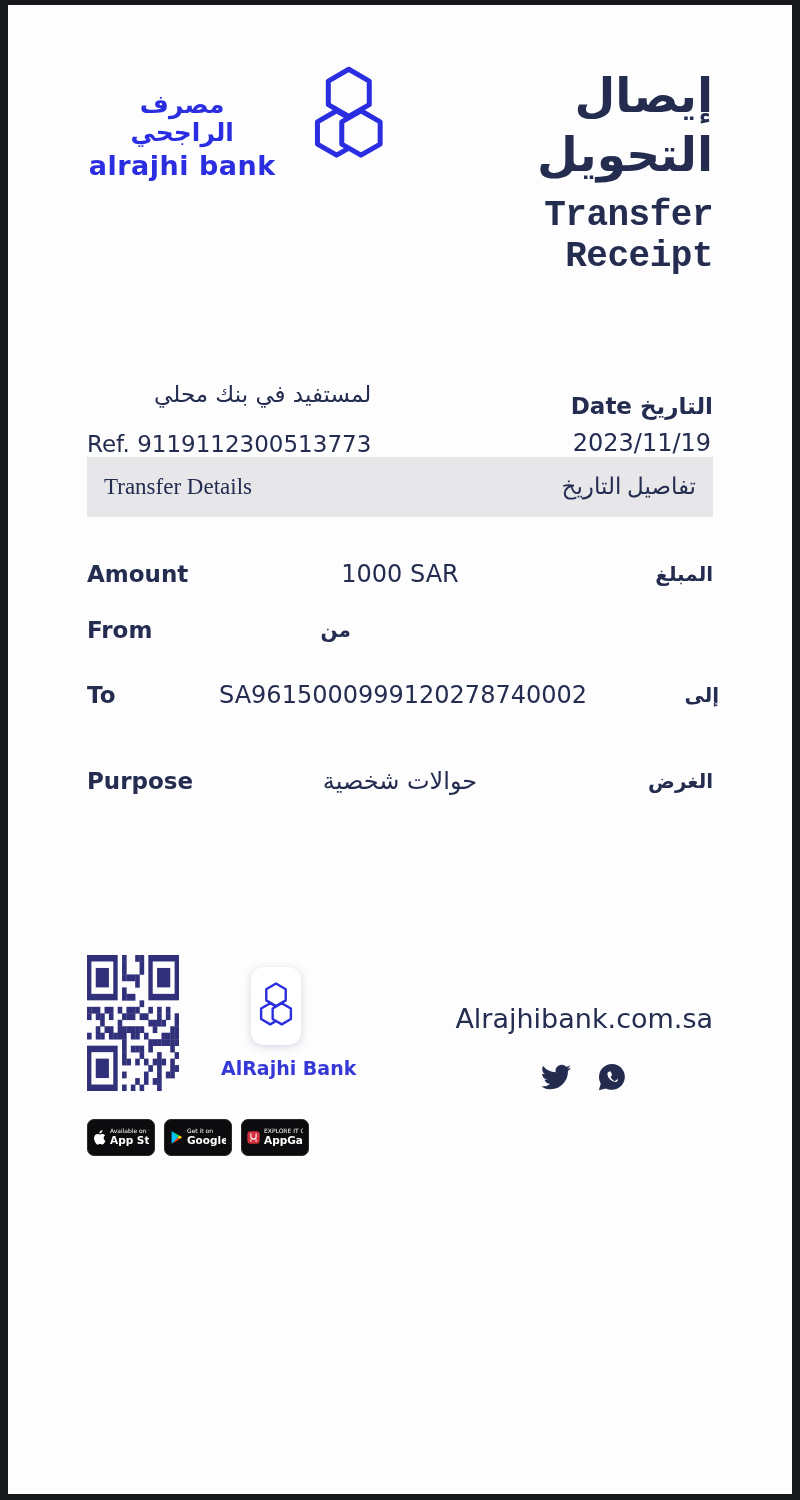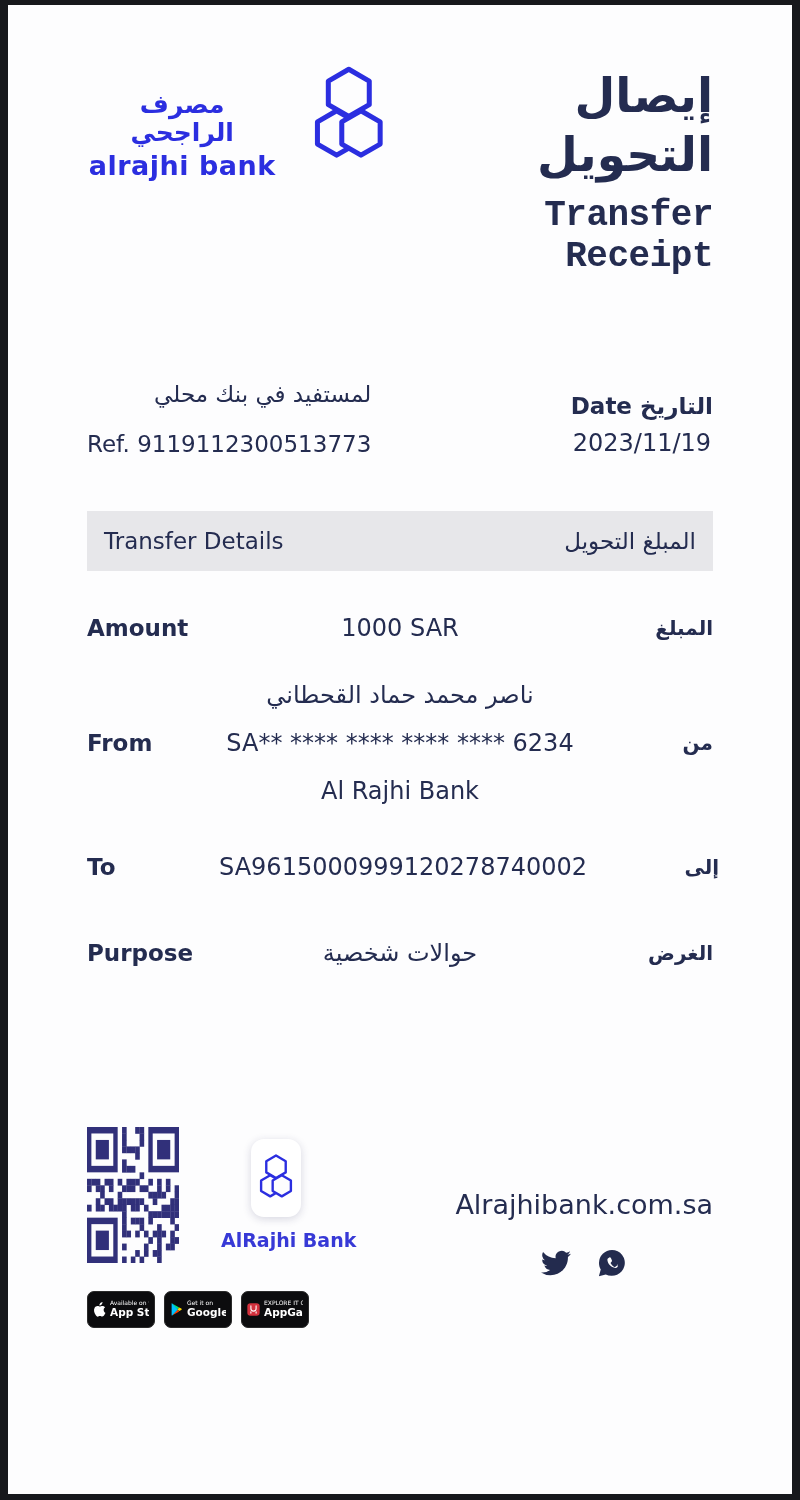--- a/index.html
+++ b/index.html
@@ -21,22 +21,22 @@
 
   
   .meta { display:flex; justify-content:space-between; margin-top:104px; }
   .meta-left .benef { font-size:23px; }
   .meta-left .ref { font-size:23px; margin-top:24px; }
   .meta-right { text-align:right; }
   .date-label { font-size:23px; font-weight:bold; margin-top:12px; }
   .date-value { font-size:24px; margin-top:10px;text-align:center; }
 
   
-  .section-bar { margin-top:54px; height:60px; background:#e7e7ea; display:flex;
-                 align-items:center; justify-content:space-between; padding:0 17px; }
+  .section-bar { height:60px; background:#e7e7ea; display:flex;
+                 align-items:center; justify-content:space-between; padding:0 17px;font-family:Liberation Serif, serif; }
   .section-bar .t { font-size:23px; }
 
   
   .row { display:flex; align-items:center; }
   .row .l { width:132px; font-weight:bold; font-size:23px; flex:none; }
   .row .c { flex:1; text-align:center; font-size:24px; }
   .row .c .line { padding:10px 0; }
   .row .r { width:132px; text-align:right; font-weight:bold; font-size:20px; flex:none; }
   .row-amount { margin-top:30px; min-height:54px;justify-content:space-between; }
   .row-from { margin-top:16px; }
@@ -52,21 +52,21 @@
               box-shadow:0 2px 8px rgba(40,40,90,.18); display:flex; align-items:center; justify-content:center; }
   .app-card svg { width:34px; height:52px; }
   .app-label { margin-top:12px; color:#3739d6; font-weight:bold; font-size:19px; white-space:nowrap; }
   .badges-row { display:flex; gap:9px; margin-top:28px; }
   .badge { width:68px; height:37px; background:#0c0c0e; border:1px solid #2a2a2a; border-radius:7px;
            color:#fff; display:flex; align-items:center; padding:0 5px; gap:4px; }
   .badge svg { width:13px; height:15px; flex:none; }
   .badge .txt { display:flex; flex-direction:column; line-height:1.15; overflow:hidden; }
   .badge .top { font-size:6px; white-space:nowrap; }
   .badge .bottom { font-size:10.5px; font-weight:bold; white-space:nowrap; }
-  .footer-right { text-align:right; margin-top:62px; }
+  .footer-right { text-align:right; margin-top:48px; }
   .website { font-size:27px; }
   .phone { font-size:43px; margin-top:10px; letter-spacing:1px; white-space:nowrap; }
   .social { display:flex; gap:26px; justify-content:center; margin-top:28px; }
   .social svg { width:30px; height:30px; }
 </style>
 </head>
 <body>
 
 <svg width="0" height="0" style="position:absolute">
   <defs>
@@ -106,38 +106,33 @@
         <div class="date-label">
           <span>Date</span>
           <span dir="rtl">التاريخ</span>
         </div>
         <div class="date-value">2023/11/19</div>
       </div>
     </div>
 
     <div class="section-bar">
       <div class="t">Transfer Details</div>
-      <div class="t" dir="rtl">المبلغ التحويل</div>
+      <div class="t" dir="rtl">تفاصيل التاريخ</div>
     </div>
 
     <div class="row row-amount">
       <div class="l">Amount</div>
       <div class="c">
           <div class="line">1000 SAR</div>
         </div>
       <div class="r" dir="rtl">المبلغ</div>
     </div>
 
     <div class="row row-from">
       <div class="l">From</div>
-      <div class="c">
-        <div class="line" dir="rtl">ناصر محمد حماد القحطاني</div>
-        <div class="line">SA** **** **** **** **** 6234</div>
-        <div class="line">Al Rajhi Bank</div>
-      </div>
       <div class="r" dir="rtl">من</div>
     </div>
 
     <div class="row row-to">
       <div class="l">To</div>
       <div class="c">
         <div class="line">SA9615000999120278740002</div>
       </div>
       <div class="r" dir="rtl">إلى</div>
     </div>

